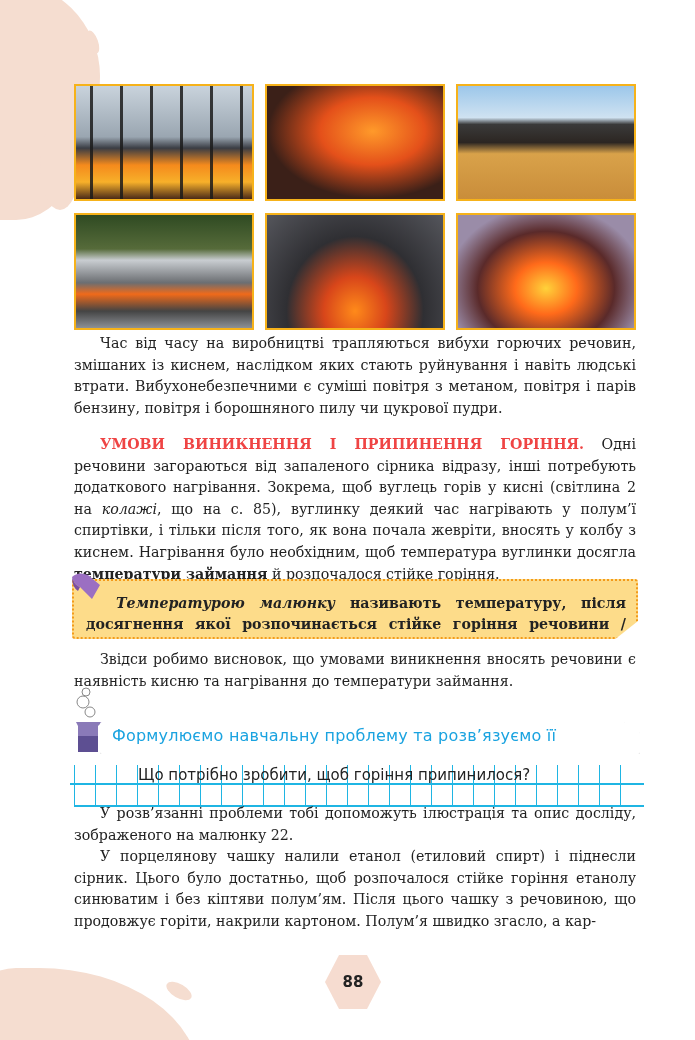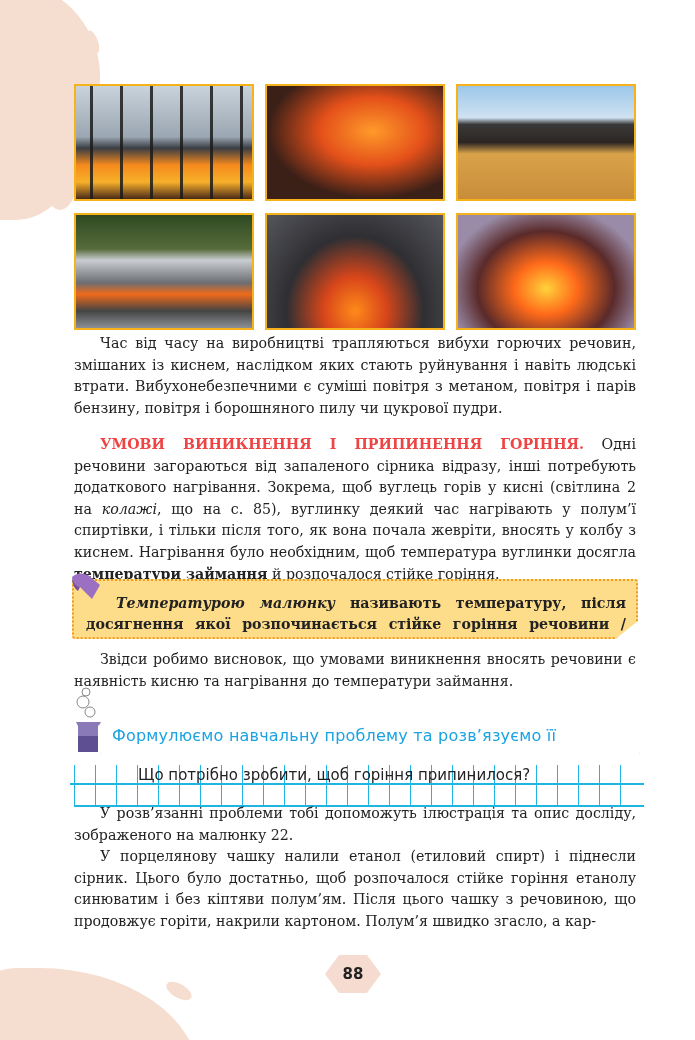--- a/index.html
+++ b/index.html
@@ -48,21 +48,21 @@
             box-shadow:0 2px 4px rgba(0,0,0,.25); border-radius:2px 10px 2px 2px;
             clip-path:polygon(0 0,97% 0,100% 35%,100% 100%,0 100%); }
   .banner span { position:absolute; left:12px; top:4px; font-family:"DejaVu Sans", sans-serif; font-size:16px; color:#1aa3e0; letter-spacing:.2px; }
 
   .grid { position:absolute; left:74px; top:765px; width:570px; height:42px; }
   .grid .h1 { position:absolute; left:-4px; right:0; top:18px; height:1.6px; background:#1fb5e3; }
   .grid .h2 { position:absolute; left:0; right:0; top:40px; height:1.6px; background:#1fb5e3; }
   .grid .v { position:absolute; top:0; height:42px; width:1.4px; background:#1fb5e3; }
   .grid .q { position:absolute; left:64px; top:1px; background:transparent; font-family:"DejaVu Sans", sans-serif; font-size:15px; color:#222; }
 
-  .pagenum { position:absolute; left:325px; top:955px; width:56px; height:38px; background:#f6dcd0;
+  .pagenum { position:absolute; left:325px; top:955px; width:56px; height:54px; background:#f6dcd0;
              clip-path:polygon(25% 0,75% 0,100% 50%,75% 100%,25% 100%,0 50%);
              display:flex; align-items:center; justify-content:center;
              font-family:"DejaVu Sans", sans-serif; font-weight:bold; font-size:15px; color:#222; }
 </style>
 </head>
 <body>
 
 <div class="blob-top"></div>
 <div class="blob-top2"></div>
 <div class="blob-drop"></div>

